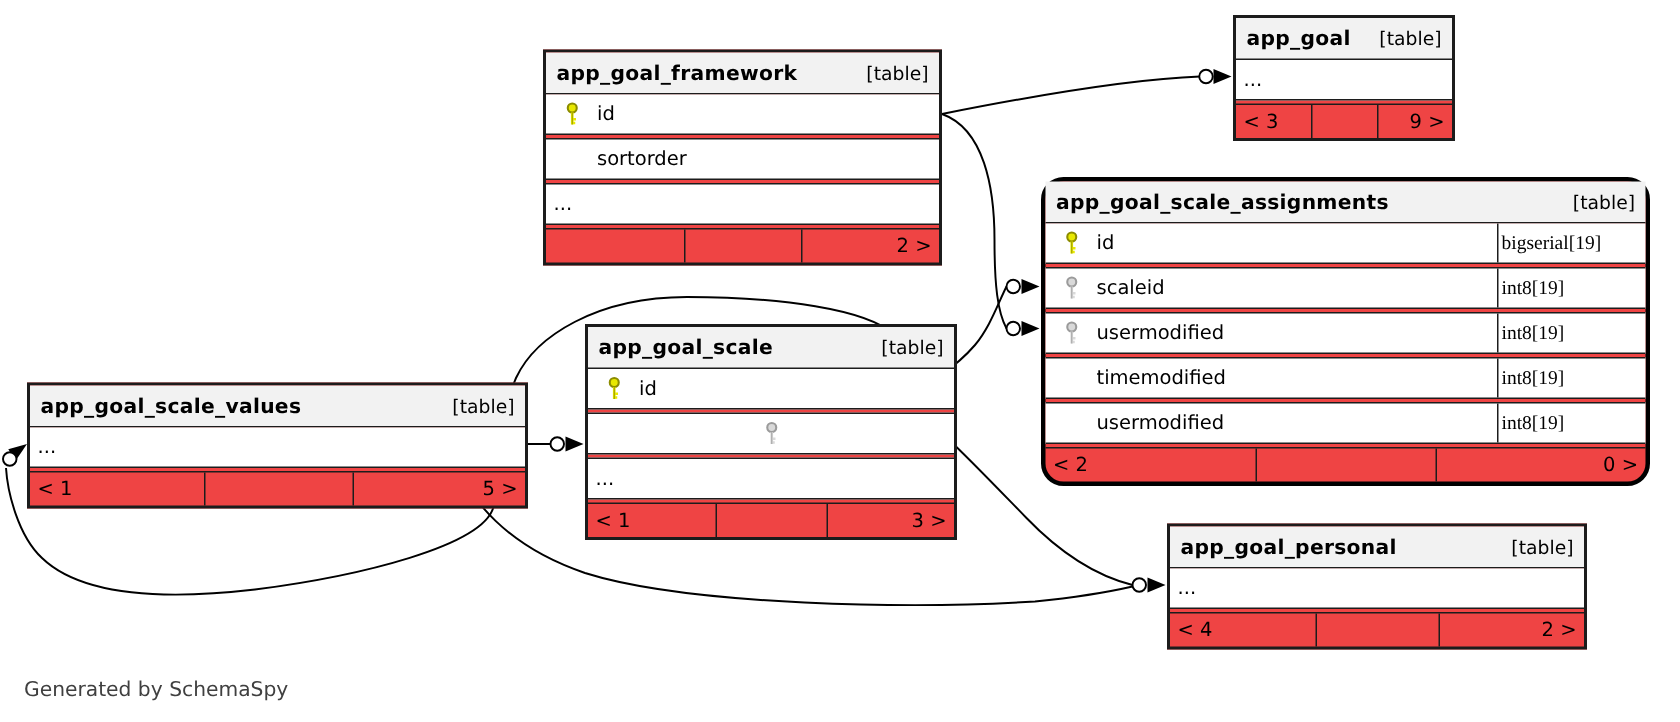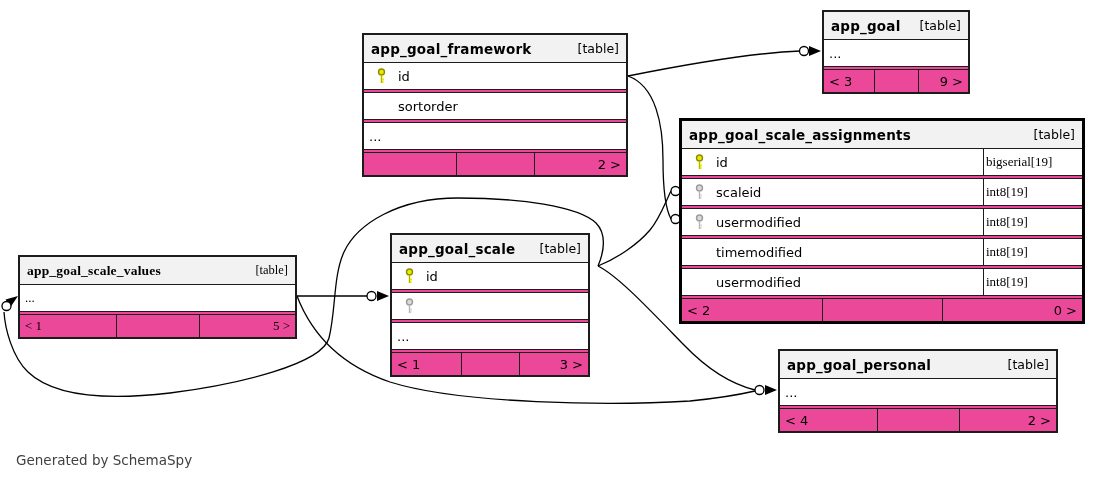--- a/index.html
+++ b/index.html
@@ -3,36 +3,36 @@
 <meta charset="utf-8">
 <style>
   html,body{margin:0;padding:0;background:#ffffff;}
   #canvas{
     position:relative;width:1120px;height:481px;background:#ffffff;
     font-family:"DejaVu Sans","Liberation Sans",sans-serif;color:#000;
     overflow:hidden;
   }
   #rel-layer{position:absolute;left:0;top:0;width:1120px;height:481px;pointer-events:none;}
   .tbl{
-    position:absolute;background:#ec4899;border:2px solid #1c1c1c;
+    position:absolute;background:#ef4444;border:2px solid #1c1c1c;
     box-sizing:border-box;font-size:13px;
   }
   .tbl.bold-border{border:3px solid #000;}
   .tbl-header{
     background:#f2f2f2;border-bottom:1px solid #1c1c1c;
     display:flex;align-items:center;justify-content:space-between;
     padding:0 7px;height:27px;
   }
   .tbl-name{font-weight:bold;font-size:13.5px;letter-spacing:0.2px;}
   .tbl-tag{font-size:12.5px;margin-left:10px;white-space:nowrap;}
   .tbl-row{
     display:flex;align-items:center;height:26px;background:#fff;
     border-bottom:1px solid #1c1c1c;
   }
-  .tbl-row + .tbl-row{border-top:1px solid #1c1c1c;margin-top:2px;}
+  .tbl-row + .tbl-row{border-top:1px solid #1c1c1c;margin-top:2px;justify-content:center;}
   .row-icon{width:34px;display:flex;justify-content:center;align-items:center;flex:0 0 34px;}
   .row-icon.empty{flex:0 0 34px;}
   .col-name{flex:1;white-space:nowrap;overflow:hidden;}
   .ellipsis-row .col-name{padding-left:5px;}
   .col-type{
     flex:0 0 96px;border-left:1px solid #1c1c1c;align-self:stretch;
     display:flex;align-items:center;padding-left:2px;white-space:nowrap;font-family:Liberation Serif, serif;
   }
   .tbl-footer{
     display:flex;height:22px;margin-top:2px;border-top:1px solid #1c1c1c;align-items:center;
@@ -125,21 +125,21 @@
     <div class="tbl-row ellipsis-row">
       <span class="col-name">...</span>
     </div>
     <div class="tbl-footer">
       <span class="fcell f-left">&lt; 3</span>
       <span class="fcell f-mid"></span>
       <span class="fcell f-right">9 &gt;</span>
     </div>
   </div>
 
-  <div class="tbl bold-border" style="left:679px;top:118px;width:406px;">
+  <div class="tbl bold-border" style="left:694px;top:118px;width:406px;border-radius:15px;">
     <div class="tbl-header">
       <span class="tbl-name">app_goal_scale_assignments</span>
       <span class="tbl-tag">[table]</span>
     </div>
     <div class="tbl-row">
       <span class="row-icon">
         <svg class="key-svg" width="9" height="17" viewBox="0 0 9 17">
           <circle cx="4.5" cy="4" r="3" fill="#e8e800" stroke="#8c8c00" stroke-width="1.4"></circle>
           <path d="M4.5,7 L4.5,15 M4.5,11.5 L7,11.5 M4.5,14 L6.5,14" stroke="#e8e800" stroke-width="1.8" fill="none"></path>
           <path d="M4.5,7 L4.5,15" stroke="#8c8c00" stroke-width="0.6" fill="none"></path>
@@ -180,21 +180,21 @@
       <span class="col-name">usermodified</span>
       <span class="col-type">int8[19]</span>
     </div>
     <div class="tbl-footer">
       <span class="fcell f-left">&lt; 2</span>
       <span class="fcell f-mid"></span>
       <span class="fcell f-right">0 &gt;</span>
     </div>
   </div>
 
-  <div class="tbl" style="left:390px;top:233px;width:200px;">
+  <div class="tbl" style="left:390px;top:216px;width:248px;">
     <div class="tbl-header">
       <span class="tbl-name">app_goal_scale</span>
       <span class="tbl-tag">[table]</span>
     </div>
     <div class="tbl-row">
       <span class="row-icon">
         <svg class="key-svg" width="9" height="17" viewBox="0 0 9 17">
           <circle cx="4.5" cy="4" r="3" fill="#e8e800" stroke="#8c8c00" stroke-width="1.4"></circle>
           <path d="M4.5,7 L4.5,15 M4.5,11.5 L7,11.5 M4.5,14 L6.5,14" stroke="#e8e800" stroke-width="1.8" fill="none"></path>
           <path d="M4.5,7 L4.5,15" stroke="#8c8c00" stroke-width="0.6" fill="none"></path>
@@ -214,21 +214,21 @@
     <div class="tbl-row ellipsis-row">
       <span class="col-name">...</span>
     </div>
     <div class="tbl-footer">
       <span class="fcell f-left">&lt; 1</span>
       <span class="fcell f-mid"></span>
       <span class="fcell f-right">3 &gt;</span>
     </div>
   </div>
 
-  <div class="tbl" style="left:18px;top:255px;width:279px;font-family:Liberation Serif, serif;">
+  <div class="tbl" style="left:18px;top:255px;width:334px;">
     <div class="tbl-header">
       <span class="tbl-name">app_goal_scale_values</span>
       <span class="tbl-tag">[table]</span>
     </div>
     <div class="tbl-row ellipsis-row">
       <span class="col-name">...</span>
     </div>
     <div class="tbl-footer">
       <span class="fcell f-left">&lt; 1</span>
       <span class="fcell f-mid"></span>

